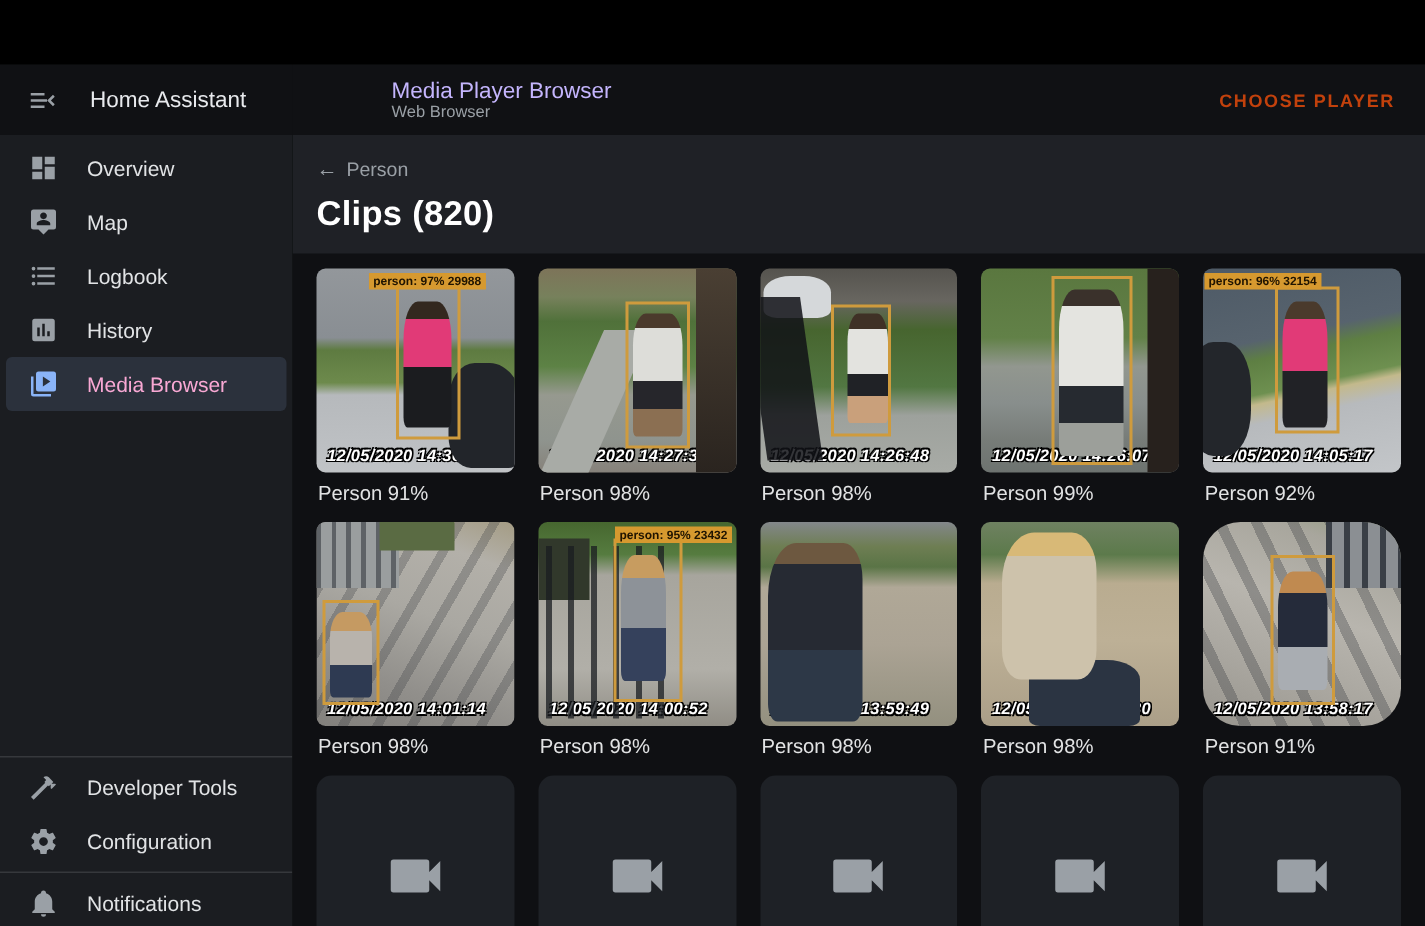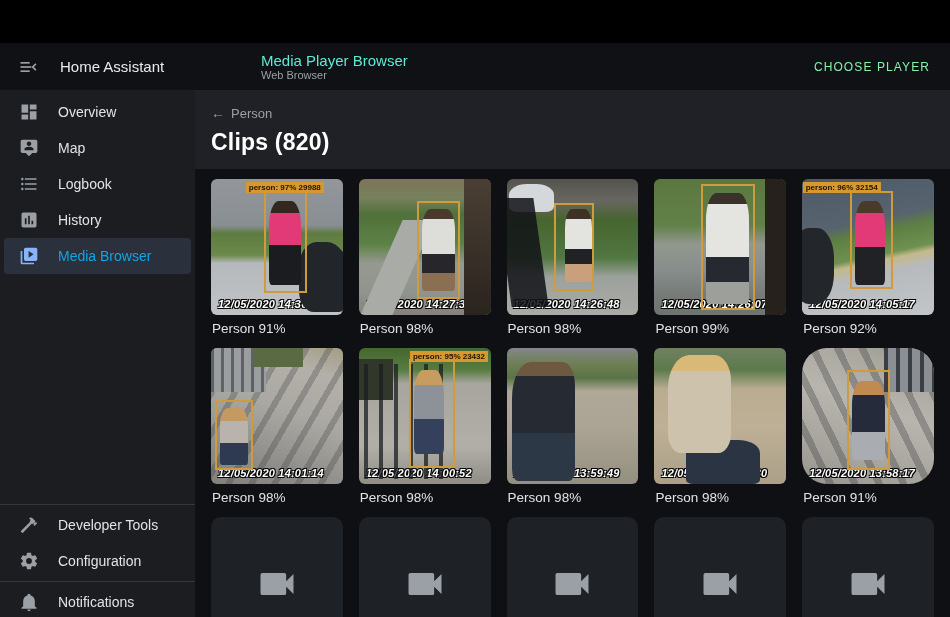--- a/index.html
+++ b/index.html
@@ -6,32 +6,32 @@
   html,body { background:#000; }
   body { font-family:"Liberation Sans", sans-serif; }
   .app{ width:950px; height:617px; display:grid; grid-template-columns:195px 1fr; grid-template-rows:47px 1fr; overflow:hidden; background:#0f1013;margin-top:43px;}
 
   
   .corner{ background:#101114; display:flex; align-items:center; padding-left:17px; gap:21px;}
   .icon-btn{ width:22px; height:22px; color:#9aa0a6; display:inline-flex; align-items:center; justify-content:center; cursor:pointer;}
   .icon-btn svg{ width:20px; height:20px; }
   .app-title{ color:#e8eaed; font-size:15px; }
   .topbar{ background:#101114; display:flex; align-items:center; justify-content:space-between; padding:0 16px 0 66px;}
-  .tb-title{ color:#5eead4; font-size:15px; line-height:17px;}
+  .tb-title{ color:#c4b5fd; font-size:15px; line-height:17px;}
   .tb-sub{ color:#9aa0a6; font-size:11px; line-height:13px;}
-  .tb-action{ background:none; border:none; color:#86efac; font-family:inherit; font-size:12px; font-weight:400; letter-spacing:1.1px; text-transform:uppercase; cursor:pointer; padding:8px 4px;}
+  .tb-action{ background:none; border:none; color:#c2410c; font-family:inherit; font-size:12px; font-weight:700; letter-spacing:1.1px; text-transform:uppercase; cursor:pointer; padding:8px 4px;}
 
   
   .sidebar{ background:#1b1d21; display:flex; flex-direction:column; padding-top:4px; overflow:hidden;}
   .flex-spacer{ flex:1; }
   .divider{ border-top:1px solid rgba(255,255,255,0.12); margin:2px 0; }
   .nav-item{ display:flex; align-items:center; height:36px; padding-left:13px; margin:0 4px; gap:17px; color:#e1e3e5; font-size:14px; cursor:pointer; border-radius:4px; white-space:nowrap;}
   .nav-item .nav-icon{ width:24px; height:24px; color:#9aa0a6; display:inline-flex; align-items:center; justify-content:center;}
   .nav-item .nav-icon svg{ width:20px; height:20px;}
-  .nav-item.selected{ background:#2b313c; color:#0ea5e9;}
+  .nav-item.selected{ background:#2b313c; color:#f9a8d4;}
   .nav-item.selected .nav-icon{ color:#8ab4f8;}
   .avatar{ width:28px; height:28px; border-radius:50%; display:inline-flex; align-items:center; justify-content:center; font-size:13px; font-weight:700; color:#1b1f24; margin-left:-2px;}
   #nav-footer .nav-item{ height:36px;align-items:center; }
 
   
   .main{ display:flex; flex-direction:column; overflow:hidden; background:#0f1013;}
   .content-head{ background:#1f2126; padding:14px 16px 13px;}
   .breadcrumb{ color:#9aa0a6; font-size:13px; display:inline-flex; align-items:center; gap:6px; cursor:pointer;}
   .bc-arrow{ font-size:14px; }
   .page-h1{ color:#ffffff; font-size:23px; font-weight:700; margin-top:7px; letter-spacing:0.2px;}

